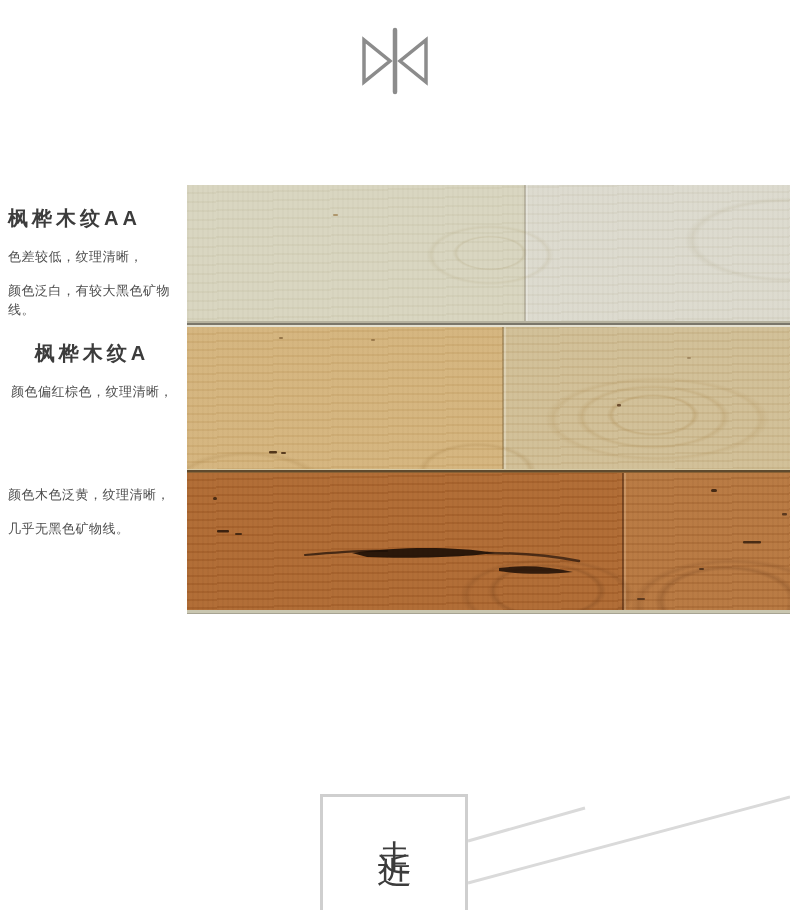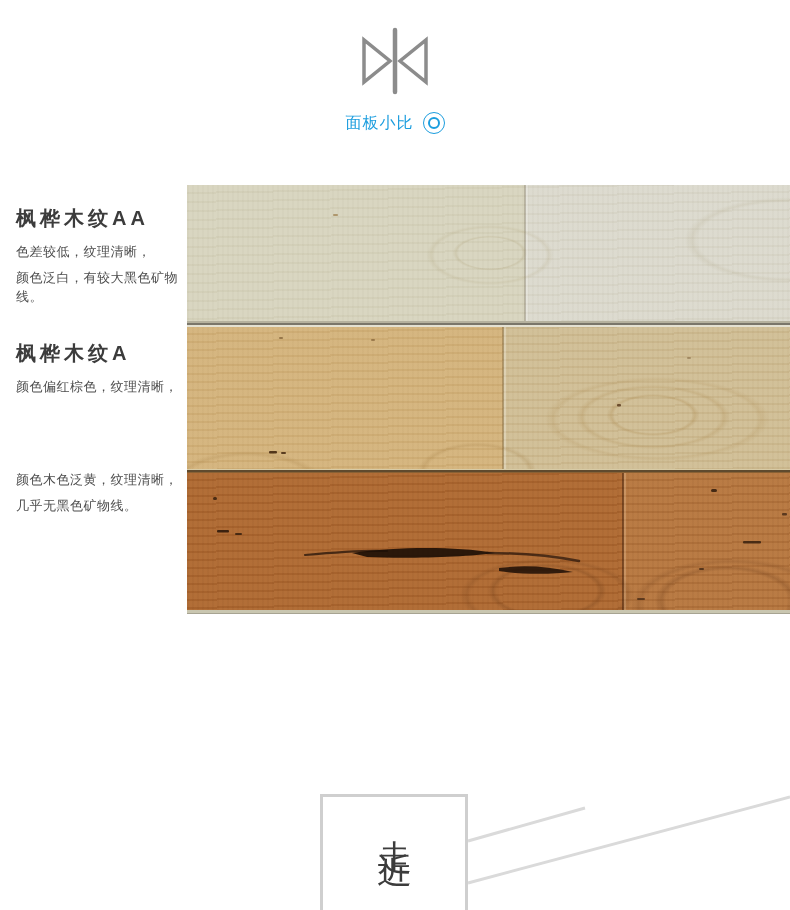--- a/index.html
+++ b/index.html
@@ -9,25 +9,25 @@
   
   .header { position: absolute; top: 0; left: 0; width: 100%; text-align: center; }
   .logo-wrap { margin-top: 26px; }
   .tagline-row { margin-top: 12px; display: flex; align-items: center; justify-content: center; gap: 9px; }
   .tagline { color: var(--accent-blue); font-size: 16px; letter-spacing: 1px; }
   .circle-icon { width: 22px; height: 22px; border: 1.5px solid var(--accent-blue); border-radius: 50%;
                  display: inline-flex; align-items: center; justify-content: center; box-sizing: border-box; }
   .circle-icon::after { content: ""; width: 8px; height: 8px; border: 2.5px solid var(--accent-blue); border-radius: 50%; }
 
   
-  .label-block { position: absolute; left: 16px; width: 168px; }
+  .label-block { position: absolute; left: 8px; width: 168px; }
   .label-block h3 { margin: 0 0 10px 0; font-size: 20px; font-weight: bold; color: var(--title-text); letter-spacing: 4px; }
-  .label-block p { margin: 0 0 7px 0; font-size: 13px; line-height: 19px; color: var(--body-text); letter-spacing: 0.5px; }
+  .label-block p { margin: 15px 0 7px 0; font-size: 13px; line-height: 19px; color: var(--body-text); letter-spacing: 0.5px; }
   #block-aa { top: 205px; }
-  #block-a  { top: 340px; }
+  #block-a  { top: 340px; text-align: center; }
   #block-b  { top: 470px; }
 
   
   .wood-stack { position: absolute; left: 187px; top: 185px; width: 603px; height: 429px; }
   .wood { position: relative; width: 603px; overflow: hidden; }
   .seam { width: 603px; }
   .seam-1 { height: 6px; background: linear-gradient(180deg, #b5b19e 0 2px, #7a766a 2px 4px, #e4e1d2 4px 6px); }
   .seam-2 { height: 4px; background: linear-gradient(180deg, #d8cba6 0 1px, #5f4a2e 1px 3px, #8a6134 3px 4px); }
   .bevel-bottom { height: 4px; background: linear-gradient(180deg, #c9c6b0 0 3px, #a7a492 3px 4px); }
 
@@ -80,24 +80,20 @@
 <div class="page">
 
   <div class="header">
     <div class="logo-wrap">
       <svg width="84" height="70" viewBox="0 0 84 70">
         <line x1="42" y1="4" x2="42" y2="66" stroke="#8c8c8c" stroke-width="4.5" stroke-linecap="round"></line>
         <polygon points="11,14 11,56 37,35" fill="none" stroke="#8c8c8c" stroke-width="3.5" stroke-linejoin="miter"></polygon>
         <polygon points="73,14 73,56 47,35" fill="none" stroke="#8c8c8c" stroke-width="3.5" stroke-linejoin="miter"></polygon>
       </svg>
     </div>
-    <div class="tagline-row">
-      <span class="tagline">面板小比</span>
-      <span class="circle-icon"></span>
-    </div>
   </div>
 
   <div class="label-block" id="block-aa">
     <h3>枫桦木纹AA</h3>
     <p>色差较低，纹理清晰，</p>
     <p>颜色泛白，有较大黑色矿物线。</p>
   </div>
   <div class="label-block" id="block-a">
     <h3>枫桦木纹A</h3>
     <p>颜色偏红棕色，纹理清晰，</p>

